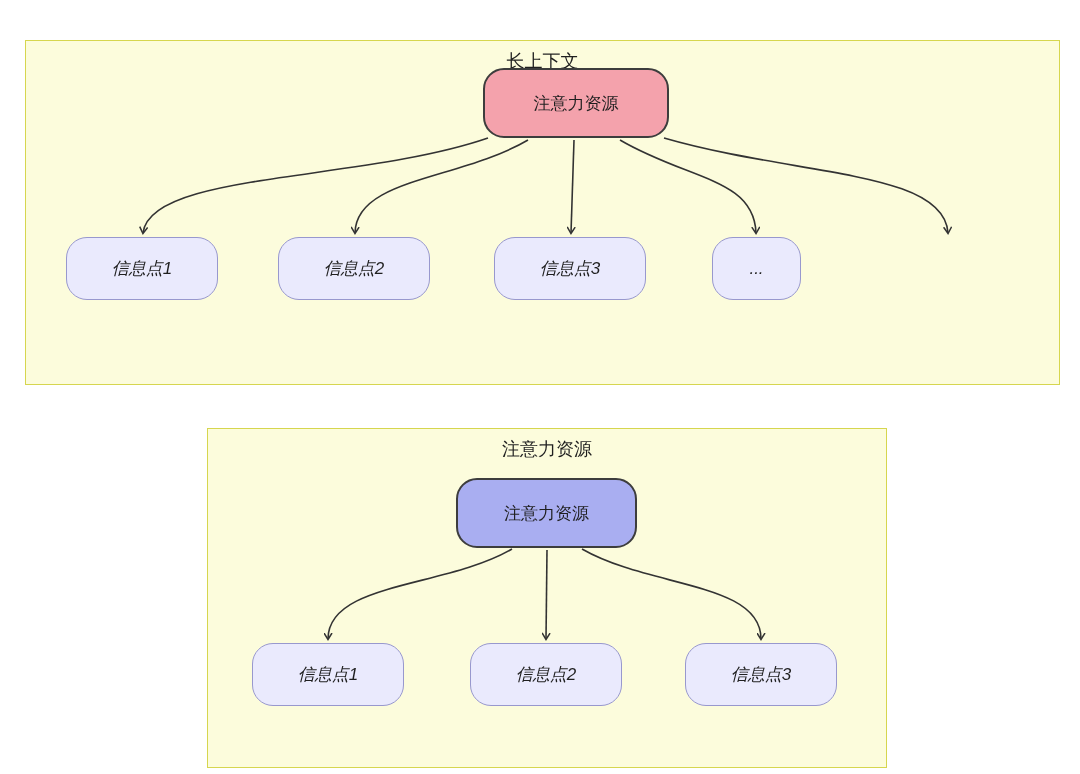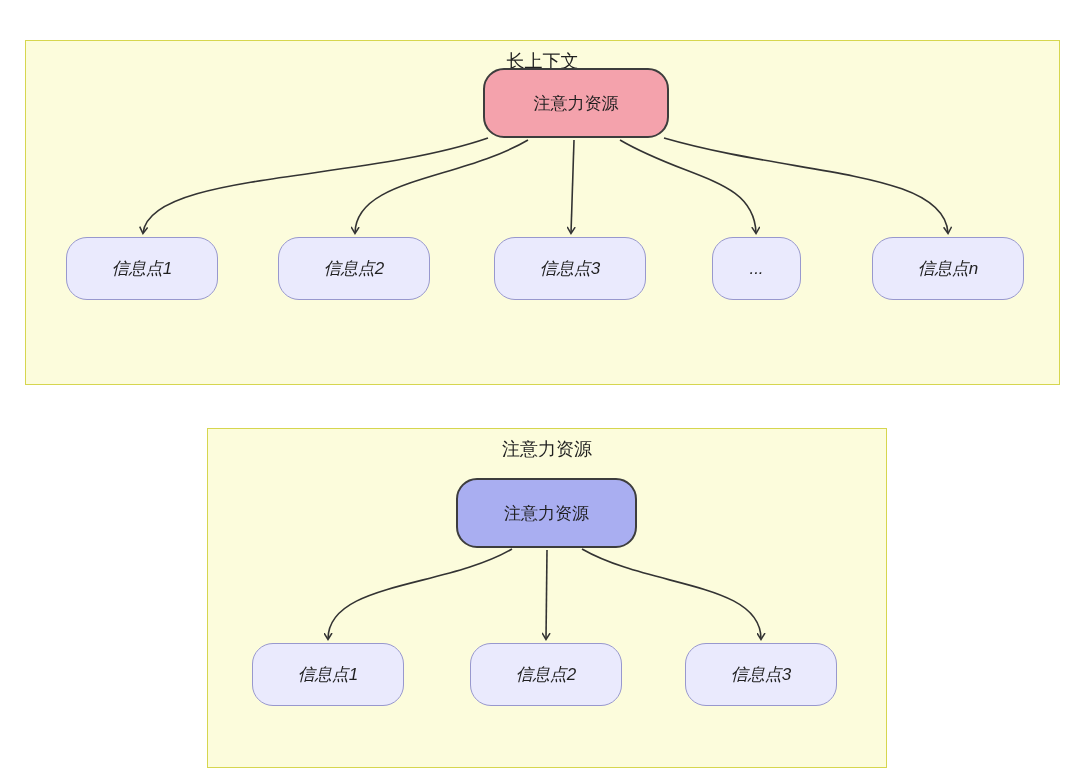--- a/index.html
+++ b/index.html
@@ -96,21 +96,20 @@
     <path class="link" d="M547,550 L546,639" marker-end="url(#arrowhead)"></path>
     <path class="link" d="M582,549 C650,588 761,582 761,639" marker-end="url(#arrowhead)"></path>
   </svg>
 
   <div class="node attention long" style="left:483px; top:68px; width:186px; height:70px;">注意力资源</div>
 
   <div class="node info" style="left:66px;  top:237px; width:152px; height:63px;">信息点1</div>
   <div class="node info" style="left:278px; top:237px; width:152px; height:63px;">信息点2</div>
   <div class="node info" style="left:494px; top:237px; width:152px; height:63px;">信息点3</div>
   <div class="node info" style="left:712px; top:237px; width:89px;  height:63px;">...</div>
-  <div class="node info" style="left:872px; top:237px; width:152px; height:63px;">信息点n</div>
 
   <div class="node attention short" style="left:456px; top:478px; width:181px; height:70px;">注意力资源</div>
 
   <div class="node info" style="left:252px; top:643px; width:152px; height:63px;">信息点1</div>
   <div class="node info" style="left:470px; top:643px; width:152px; height:63px;">信息点2</div>
   <div class="node info" style="left:685px; top:643px; width:152px; height:63px;">信息点3</div>
 
 </div>
 
 </body></html>

